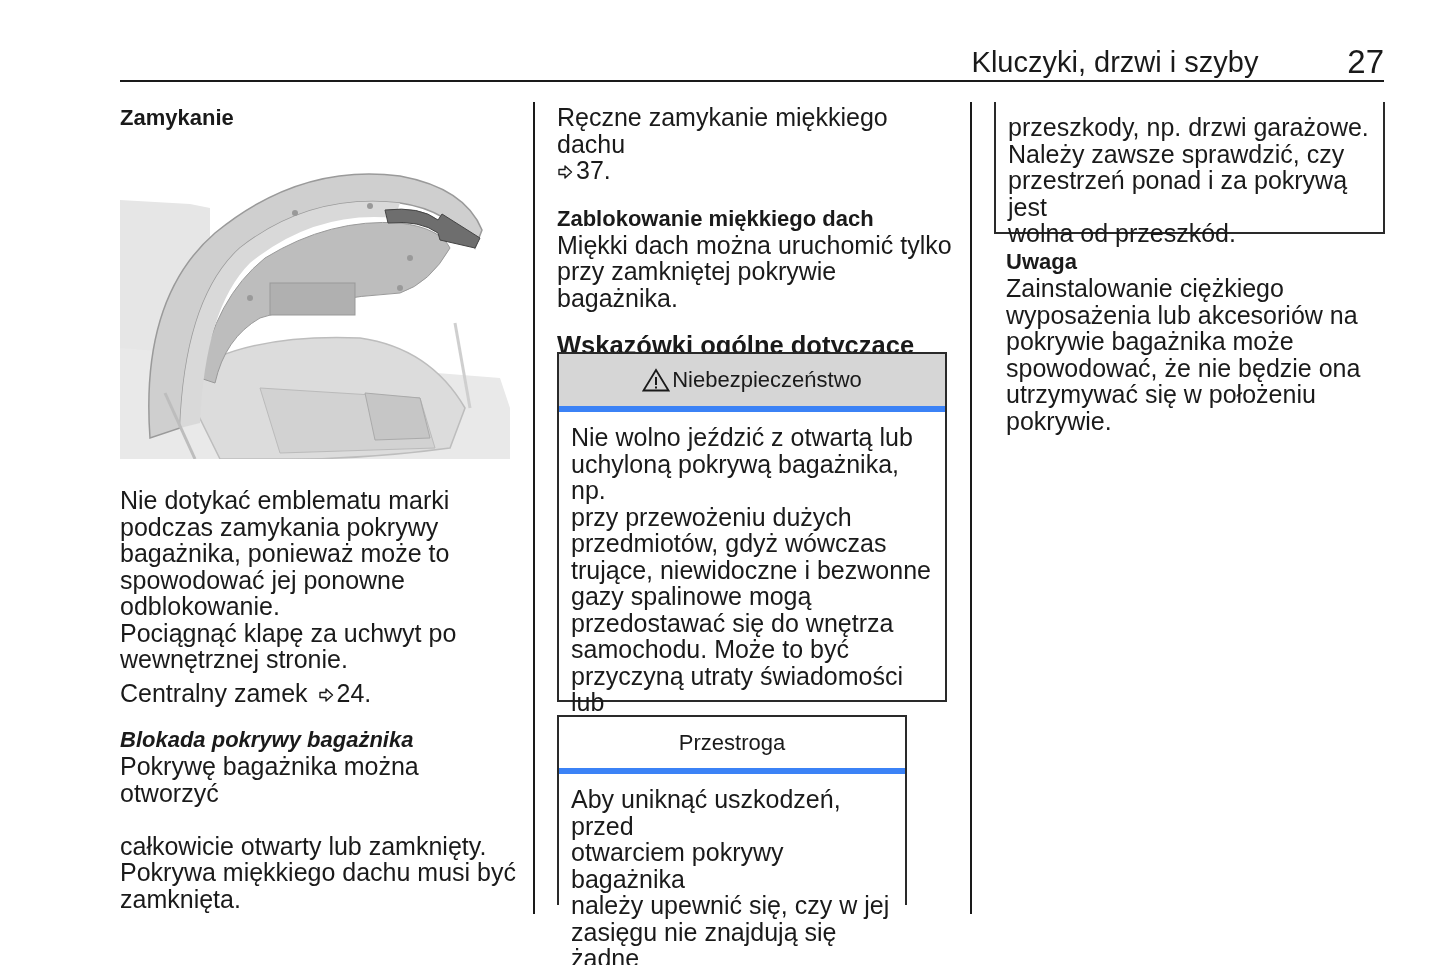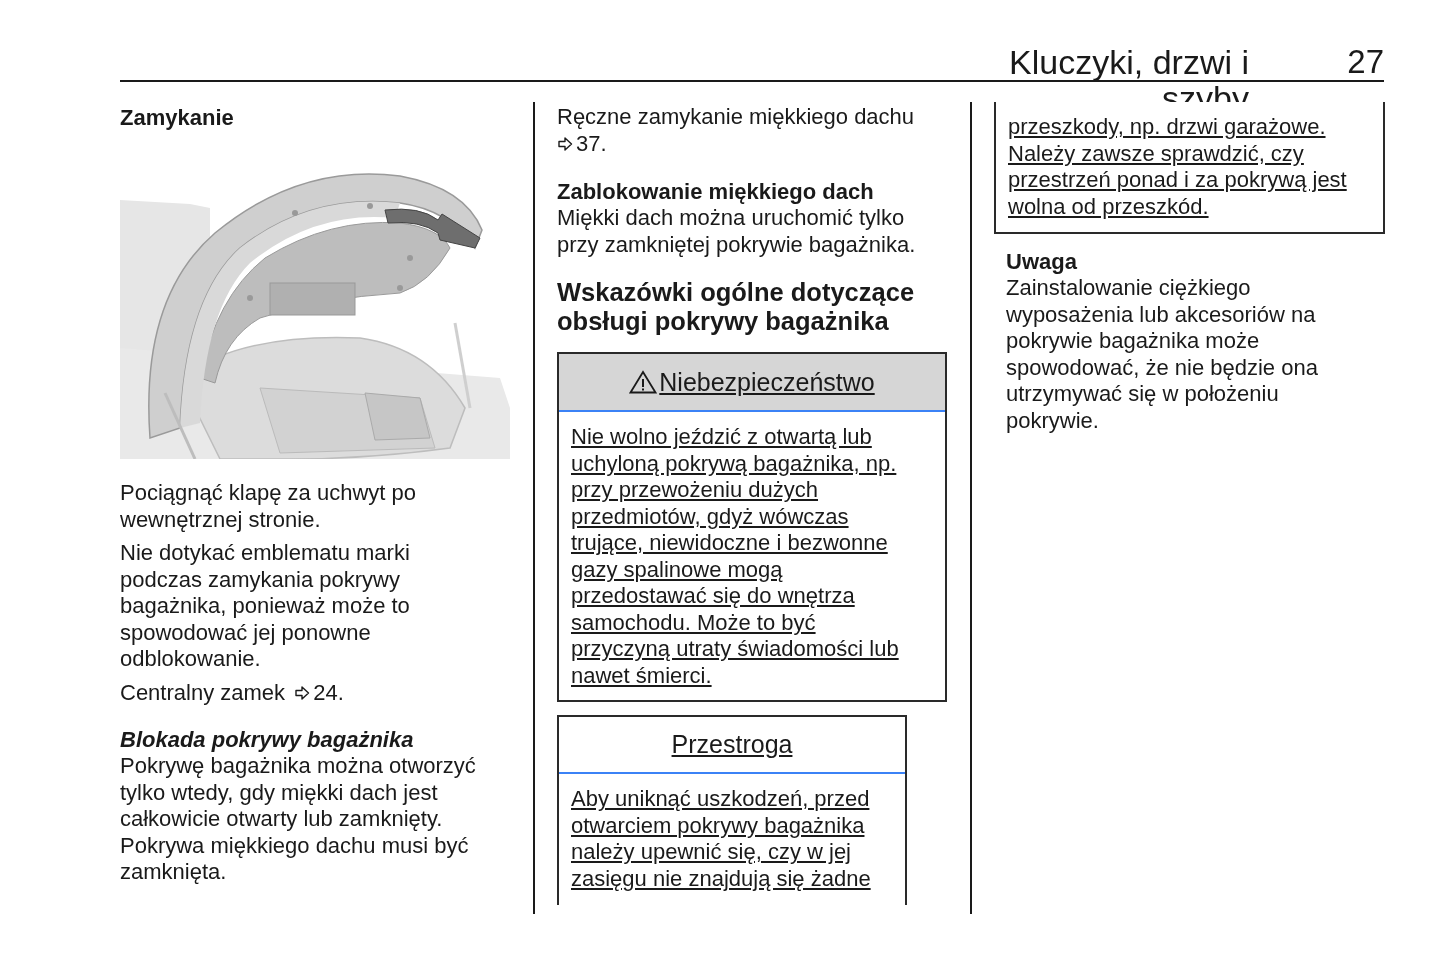--- a/index.html
+++ b/index.html
@@ -2,44 +2,44 @@
 <html><head>
 <meta charset="utf-8">
 <style>
   html, body { margin: 0; padding: 0; background: #ffffff; }
   body {
     width: 1445px; height: 965px; position: relative; overflow: hidden;
     font-family: "Liberation Sans", sans-serif; color: #1a1a1a;
   }
   .abs { position: absolute; }
   .running-title {
-    position: absolute; left: 939px; top: 44px; width: 310px; text-align: right;
-    font-size: 34px; line-height: 36px; color: #1a1a1a;
+    position: absolute; left: 960px; top: 44px; width: 310px; text-align: center;
+    font-size: 29px; line-height: 36px; color: #1a1a1a;
   }
   .page-number {
     position: absolute; left: 1330px; top: 44px; width: 54px; text-align: right;
     font-size: 33px; line-height: 36px; color: #1a1a1a;
   }
   .header-rule { position: absolute; left: 120px; top: 80px; width: 1264px; height: 1.5px; background: #1a1a1a; }
   .col-divider { position: absolute; top: 102px; width: 1.5px; height: 812px; background: #1a1a1a; }
 
   .heading-sm { font-size: 22px; line-height: 27px; margin: 0; }
   .heading-lg { font-size: 25.5px; line-height: 29px; margin: 0; }
-  .para { font-size: 22px; line-height: 26.5px; margin: 0; }
+  .para { font-size: 25px; line-height: 26.5px; margin: 0; }
 
   .illustration {
     position: absolute; left: 120px; top: 148px; width: 390px; height: 311px;
     background: #ffffff; overflow: hidden;
   }
 
-  .box { position: absolute; border: 2px solid #2a2a2a; box-sizing: border-box; background: #fff; text-decoration: underline; }
+  .box { position: absolute; border: 2px solid #2a2a2a; box-sizing: border-box; background: #fff; }
   .box-header {
     display: flex; align-items: center; justify-content: center;
-    border-bottom: 2px solid #3b82f6; box-sizing: border-box;
-    font-size: 25px;
+    border-bottom: 6px solid #3b82f6; box-sizing: border-box;
+    font-size: 22px;
   }
   .box-header.danger { background: #d6d6d6; }
   .box-body { padding: 12px 12px 0 12px; }
   .warn-icon { display: inline-block; width: 28px; height: 24px; margin-right: 2px; vertical-align: -2px; }
   .ref-arrow { display: inline-block; width: 16px; height: 16px; vertical-align: -1px; margin: 0 3px; }
 </style>
 </head>
 <body>
 
 <div class="running-title">Kluczyki, drzwi i szyby</div>
@@ -77,41 +77,41 @@
     <circle cx="290" cy="110" r="3" fill="#999"></circle>
     <circle cx="130" cy="150" r="3" fill="#999"></circle>
     <circle cx="280" cy="140" r="3" fill="#999"></circle>
 
     <line x1="45" y1="245" x2="75" y2="311" stroke="#bdbdbd" stroke-width="3"></line>
     <line x1="335" y1="175" x2="350" y2="260" stroke="#cfcfcf" stroke-width="3"></line>
   </svg>
 </div>
 
 <div class="abs" style="left:120px; top:480px; width:400px;">
-  <p class="para">
-    <span>Pociągnąć klapę za uchwyt po</span><br>
-    <span>wewnętrznej stronie.</span>
-  </p>
   <p class="para" style="margin-top:7px;">
     <span>Nie dotykać emblematu marki</span><br>
     <span>podczas zamykania pokrywy</span><br>
     <span>bagażnika, ponieważ może to</span><br>
     <span>spowodować jej ponowne</span><br>
     <span>odblokowanie.</span>
+  </p>
+  <p class="para">
+    <span>Pociągnąć klapę za uchwyt po</span><br>
+    <span>wewnętrznej stronie.</span>
   </p>
   <p class="para" style="margin-top:7px;">
     <span>Centralny zamek</span>
     <svg class="ref-arrow" viewBox="0 0 16 16">
       <path d="M2 5.5 H8 V2 L14.5 8 L8 14 V10.5 H2 Z" fill="none" stroke="#1a1a1a" stroke-width="1.4" stroke-linejoin="round"></path>
     </svg><span>24.</span>
   </p>
   <h3 class="heading-sm" style="margin-top:20px;font-style:italic;">Blokada pokrywy bagażnika</h3>
   <p class="para">
     <span>Pokrywę bagażnika można otworzyć</span><br>
-    <span>tylko wtedy, gdy miękki dach jest</span><br>
+    <br>
     <span>całkowicie otwarty lub zamknięty.</span><br>
     <span>Pokrywa miękkiego dachu musi być</span><br>
     <span>zamknięta.</span>
   </p>
 </div>
 
 <div class="abs" style="left:557px; top:104px; width:395px;">
   <p class="para">
     <span>Ręczne zamykanie miękkiego dachu</span><br>
     <svg class="ref-arrow" style="margin-left:0;" viewBox="0 0 16 16">

